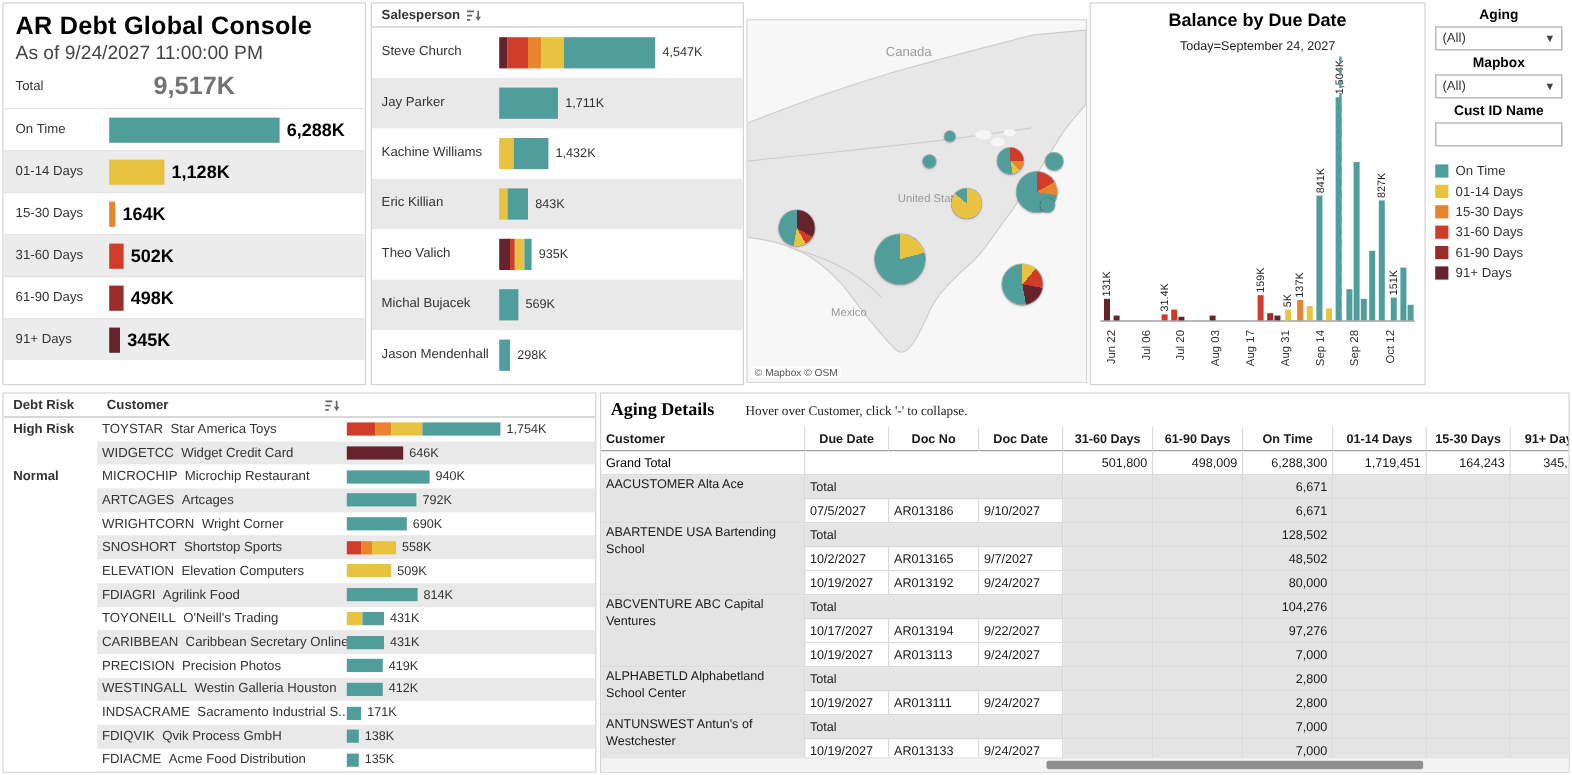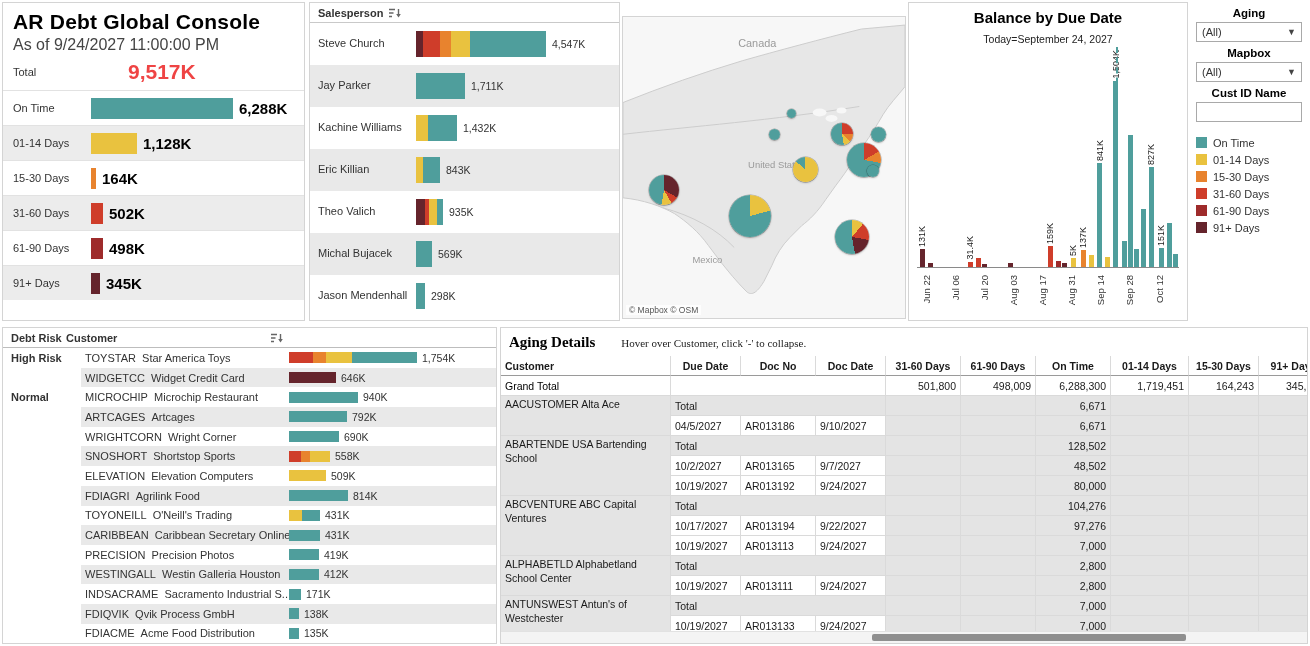--- a/index.html
+++ b/index.html
@@ -7,21 +7,21 @@
   body { font-family:"Liberation Sans", sans-serif; }
   #dashboard { position:relative; width:1310px; height:646px; background:#fff; overflow:hidden; font-size:11px; color:#333; }
   .panel { position:absolute; background:#fff; border:1px solid #d4d4d4; overflow:hidden; }
 
   
   #kpi-panel { left:2px; top:2px; width:303px; height:319px; }
   .kpi-title { font-size:21px; font-weight:bold; color:#000; padding:7px 10px 0; letter-spacing:.2px; }
   .kpi-subtitle { font-size:16px; color:#444; padding:2px 10px 5px; }
   .kpi-total-row { display:flex; align-items:center; padding:1px 10px 6px; }
   .kpi-total-label { font-size:11px; width:60px; }
-  .kpi-total-value { font-size:21px; font-weight:bold; color:#ef4444; margin-left:55px; }
+  .kpi-total-value { font-size:21px; font-weight:bold; color:#737373; margin-left:55px; }
   .kpi-row { display:flex; align-items:center; height:35px; border-top:1px solid #e2e2e2; }
   .kpi-row.alt { background:#ececec; }
   .kpi-label { width:88px; padding-left:10px; font-size:11px; }
   .kpi-bar-area { flex:1; display:flex; align-items:center; }
   .kpi-bar { height:21px; flex:none; }
   .kpi-value { font-size:15px; font-weight:bold; color:#000; margin-left:6px; white-space:nowrap; }
 
   
   #sales-panel { left:309px; top:2px; width:311px; height:319px; }
   .panel-header { display:flex; align-items:center; gap:6px; padding:4px 8px 3px; border-bottom:1px solid #c9c9c9; font-weight:bold; }
@@ -58,21 +58,21 @@
   .select { margin:3px 6px 2px; height:20px; border:1px solid #a9a9a9; background:#fff; display:flex; align-items:center; justify-content:space-between; padding:0 5px; cursor:pointer;gap:40px; }
   .caret { font-size:9px; color:#444; }
   .text-input { display:block; width:106px; margin:3px 6px 2px; height:20px; border:1px solid #a9a9a9; background:#fff; font:inherit; padding:0 4px; }
   #legend { margin:12px 6px 0; }
   .legend-item { display:flex; align-items:center; gap:6px; height:17px; cursor:pointer; }
   .swatch { width:11px; height:11px; flex:none; }
 
   
   #debt-panel { left:2px; top:327px; width:495px; height:317px; }
   .debt-header { display:flex; align-items:center; padding:4px 8px 3px; border-bottom:1px solid #bdbdbd; font-weight:bold; position:relative; }
-  .debt-header .h1 { width:55px; }
+  .debt-header .h1 { width:78px; }
   .debt-header .h2 { flex:1; }
   .debt-header .sort-icon { position:absolute; left:268px; top:5px; }
   .debt-row { display:flex; align-items:stretch; height:19.7px; }
   .debt-risk { width:78px; padding-left:8px; font-weight:bold; background:#fff; display:flex; align-items:center; }
   .debt-content { flex:1; display:flex; align-items:center; }
   .debt-row.alt .debt-content { background:#e9e9e9; }
   .debt-name { width:208px; padding-left:4px; white-space:nowrap; overflow:hidden; }
   .debt-bar { display:flex; height:11px; flex:none; }
   .debt-value { margin-left:5px; font-size:10.5px; white-space:nowrap; }
 
@@ -602,21 +602,21 @@
         <div class="tc num">164,243</div>
         <div class="tc num">345,197</div>
         <div class="tc custcell left" style="grid-area: span 2 / span 1;">AACUSTOMER  Alta Ace</div>
         <div class="tc graycell left" style="grid-column: span 3;">Total</div>
         <div class="tc num graycell"></div>
         <div class="tc num graycell"></div>
         <div class="tc num graycell">6,671</div>
         <div class="tc num graycell"></div>
         <div class="tc num graycell"></div>
         <div class="tc num graycell"></div>
-        <div class="tc left">04/5/2027</div>
+        <div class="tc left">07/5/2027</div>
         <div class="tc left">AR013186</div>
         <div class="tc left">9/10/2027</div>
         <div class="tc num graycell"></div>
         <div class="tc num graycell"></div>
         <div class="tc num graycell">6,671</div>
         <div class="tc num graycell"></div>
         <div class="tc num graycell"></div>
         <div class="tc num graycell"></div>
         <div class="tc custcell left" style="grid-area: span 3 / span 1;">ABARTENDE  USA Bartending School</div>
         <div class="tc graycell left" style="grid-column: span 3;">Total</div>

